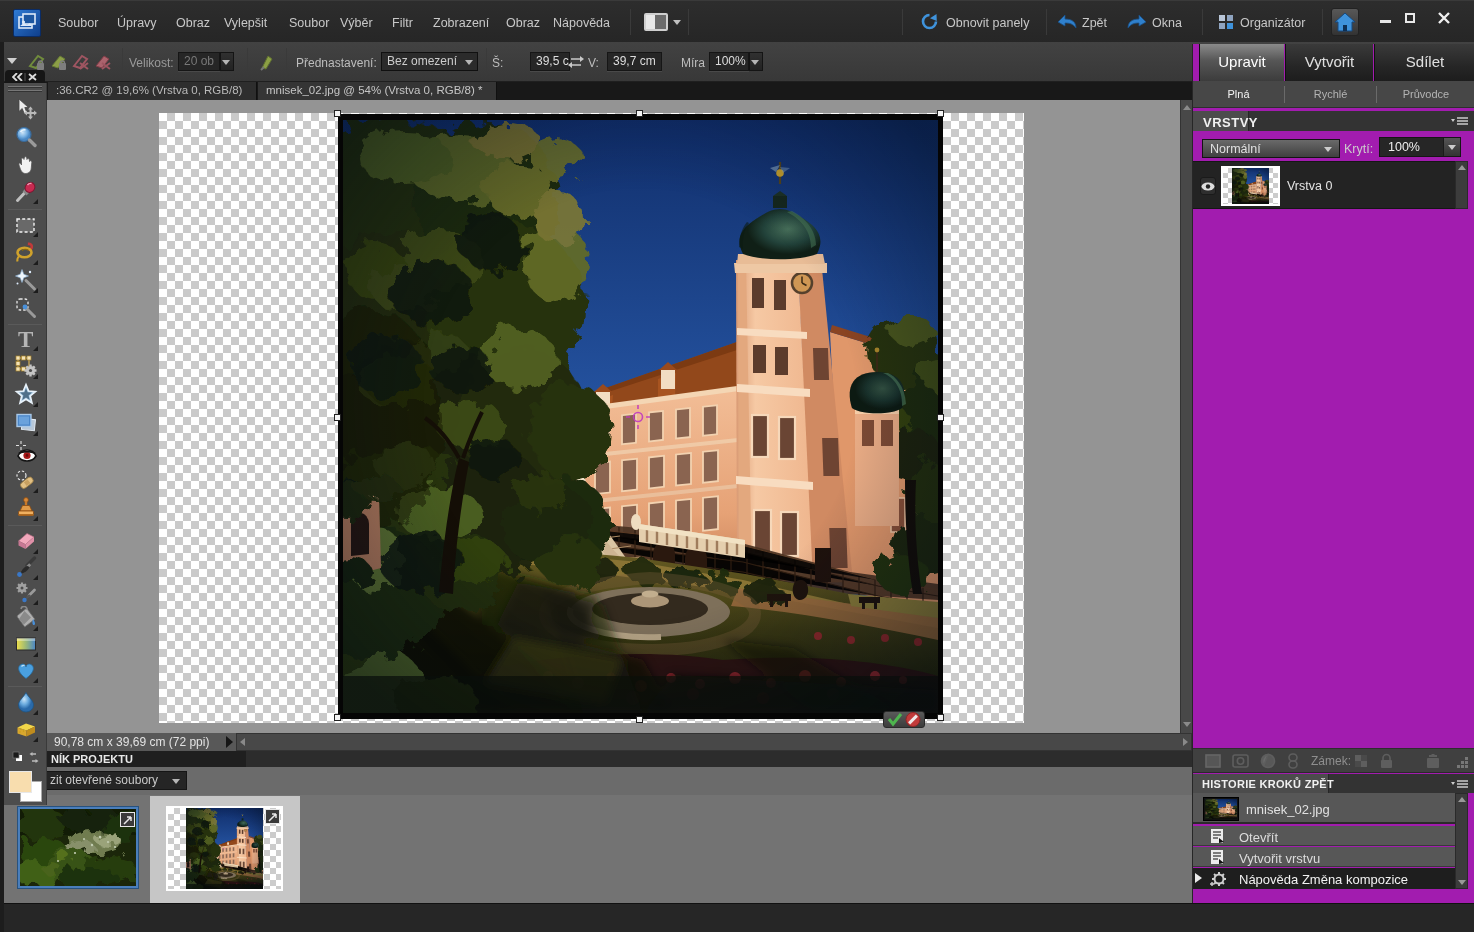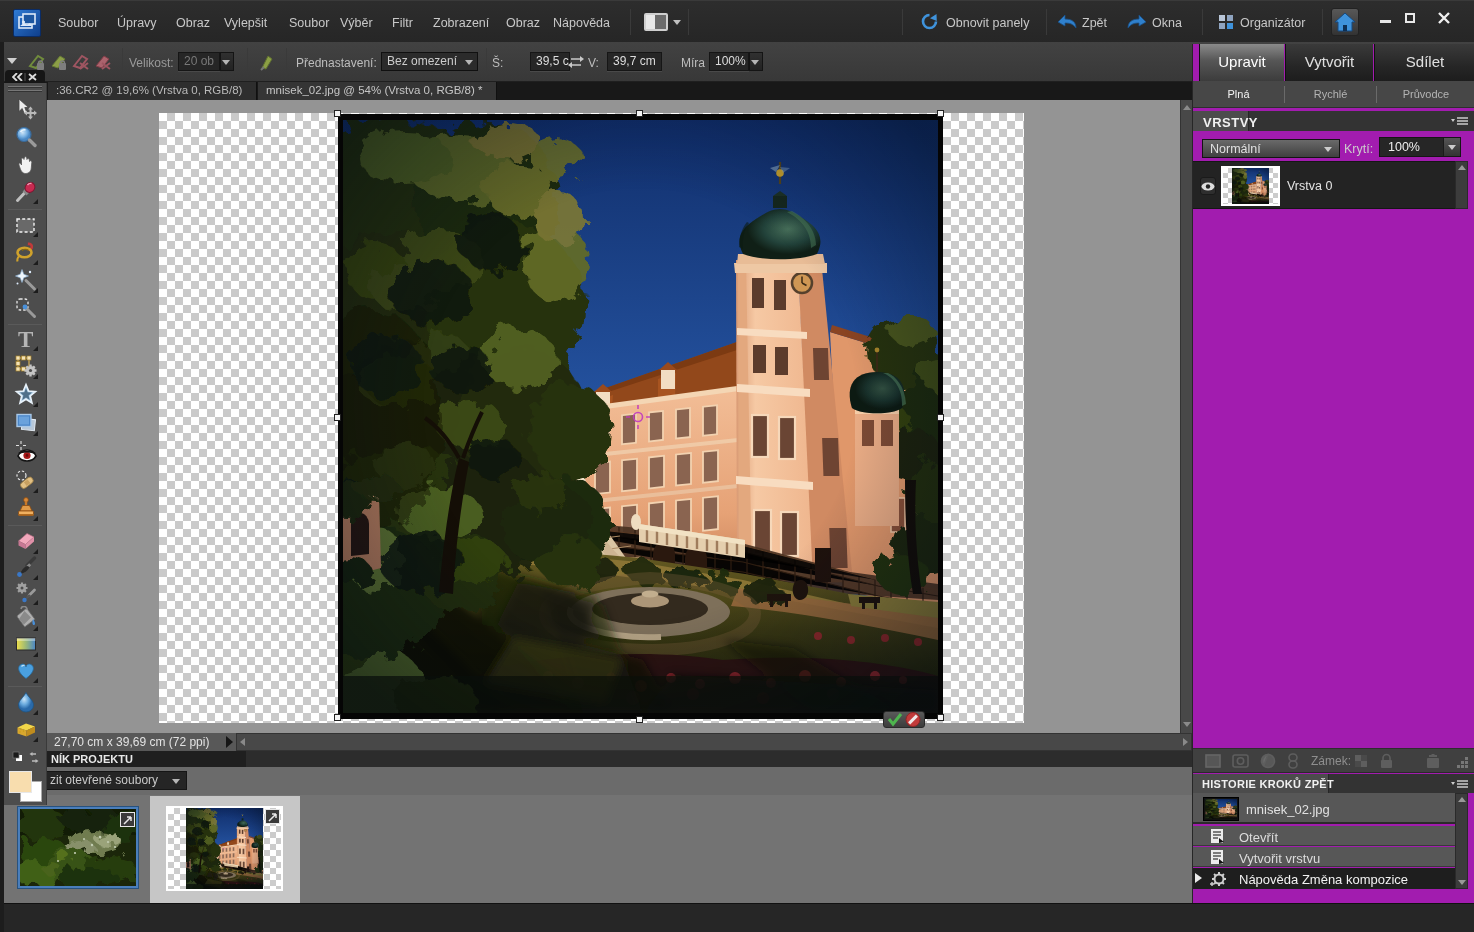--- a/index.html
+++ b/index.html
@@ -183,21 +183,21 @@
   </div>
   <div class="abs" id="vscroll">
     <div class="abs" style="left:1px;top:3px;width:10px;height:10px">
         <div style="margin:2px auto;width:0;height:0;border-left:4px solid transparent;border-right:4px solid transparent;border-bottom:5px solid #8a8a8a"></div>
       </div>
     <div class="abs" style="left:1px;top:620px;width:10px;height:10px">
         <div style="margin:2px auto;width:0;height:0;border-left:4px solid transparent;border-right:4px solid transparent;border-top:5px solid #8a8a8a"></div>
       </div>
   </div>
   <div class="abs" id="statusbar">
-    <span class="abs" style="left:50px;top:2px;font-size:12px;color:#e2e2e2">27,70 cm x 39,69 cm (72 ppi)</span>
+    <span class="abs" style="left:50px;top:2px;font-size:12px;color:#e2e2e2">90,78 cm x 39,69 cm (72 ppi)</span>
     <div class="abs" style="left:222px;top:3px;width:0;height:0;border-top:6px solid transparent;border-bottom:6px solid transparent;border-left:7px solid #161616"></div>
   </div>
   <div class="abs" id="hscroll">
     <div class="abs" style="left:3px;top:4px;width:0;height:0;border-top:4px solid transparent;border-bottom:4px solid transparent;border-right:5px solid #8a8a8a"></div>
     <div class="abs" style="right:3px;top:4px;width:0;height:0;border-top:4px solid transparent;border-bottom:4px solid transparent;border-left:5px solid #8a8a8a"></div>
   </div>
   <div class="abs" id="bin">
     <div class="abs" id="bintab">NÍK PROJEKTU</div>
     <div class="abs" id="binbar"></div>
     <div class="abs" id="binrow2"></div>

